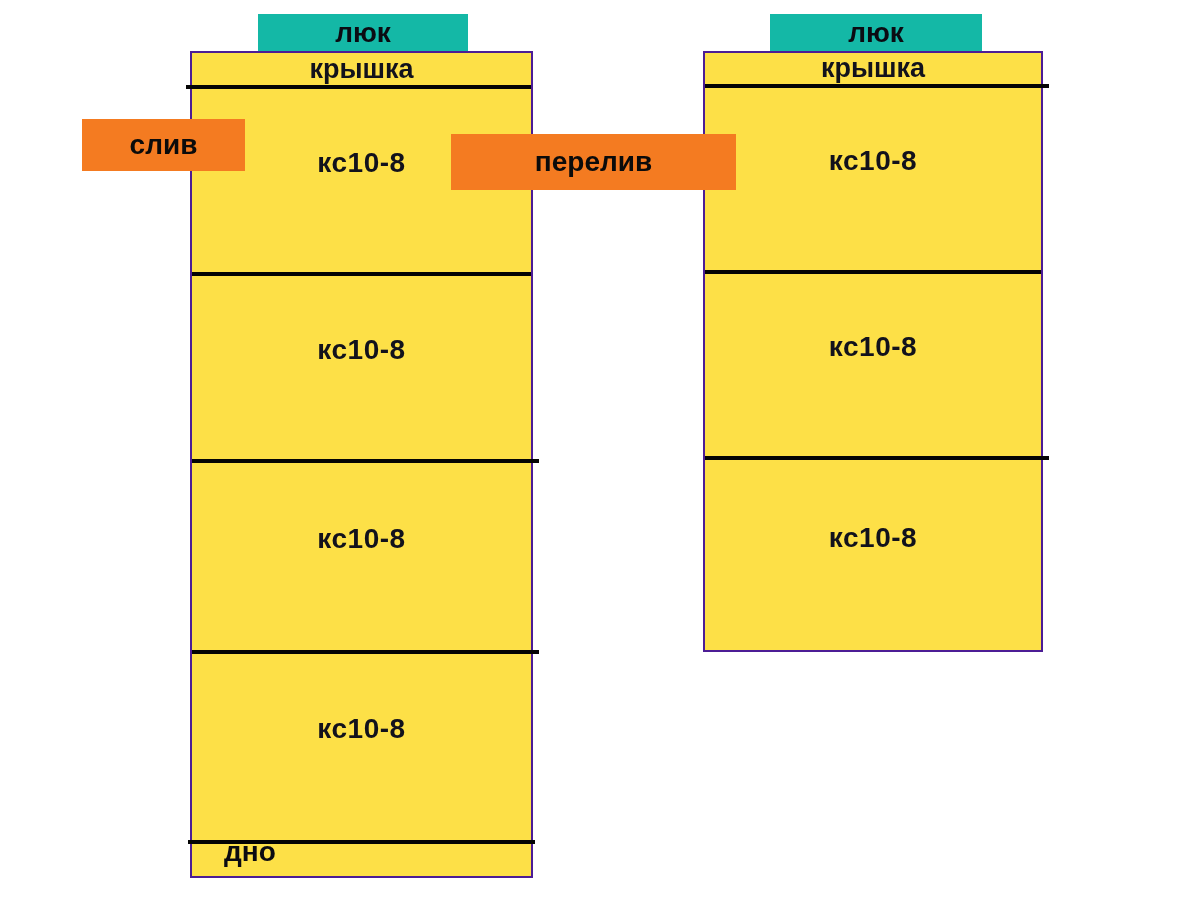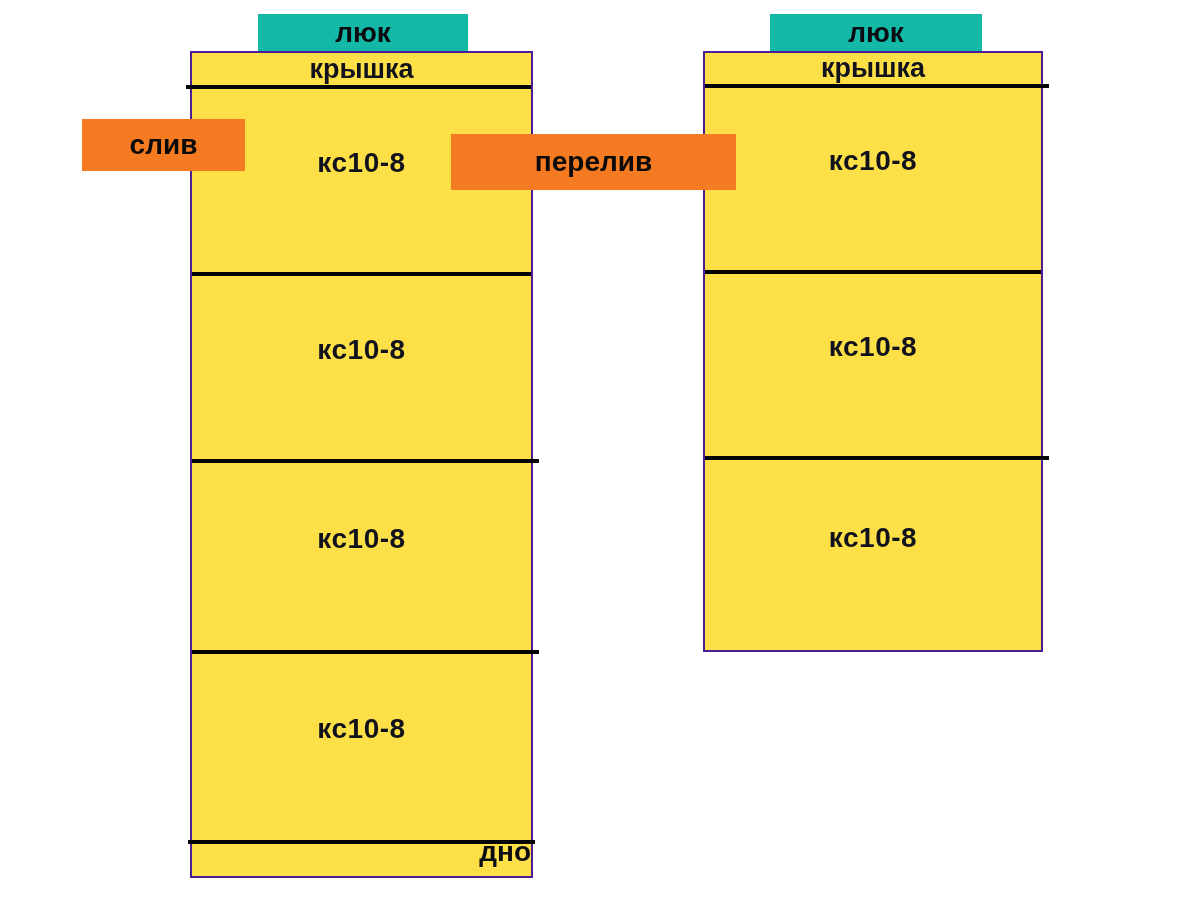--- a/index.html
+++ b/index.html
@@ -83,21 +83,21 @@
   .column-left .r3 { height: 187px; }
   .column-left .r4 { height: 186px; }
   .column-right .r1 { height: 182px; }
   .column-right .r2 { height: 182px; }
   .column-right .r3 { height: 192px; }
 
   .bottom-band {
     height: 16px;
     display: flex;
     align-items: center;
-    justify-content: flex-end;
+    justify-content: flex-start;
     font-size: 28px;
     font-weight: bold;
     color: #0b0b12;
     margin-left: 32px;
   }
 
   
   .pipe-badge {
     position: absolute;
     background: #f47b21;

